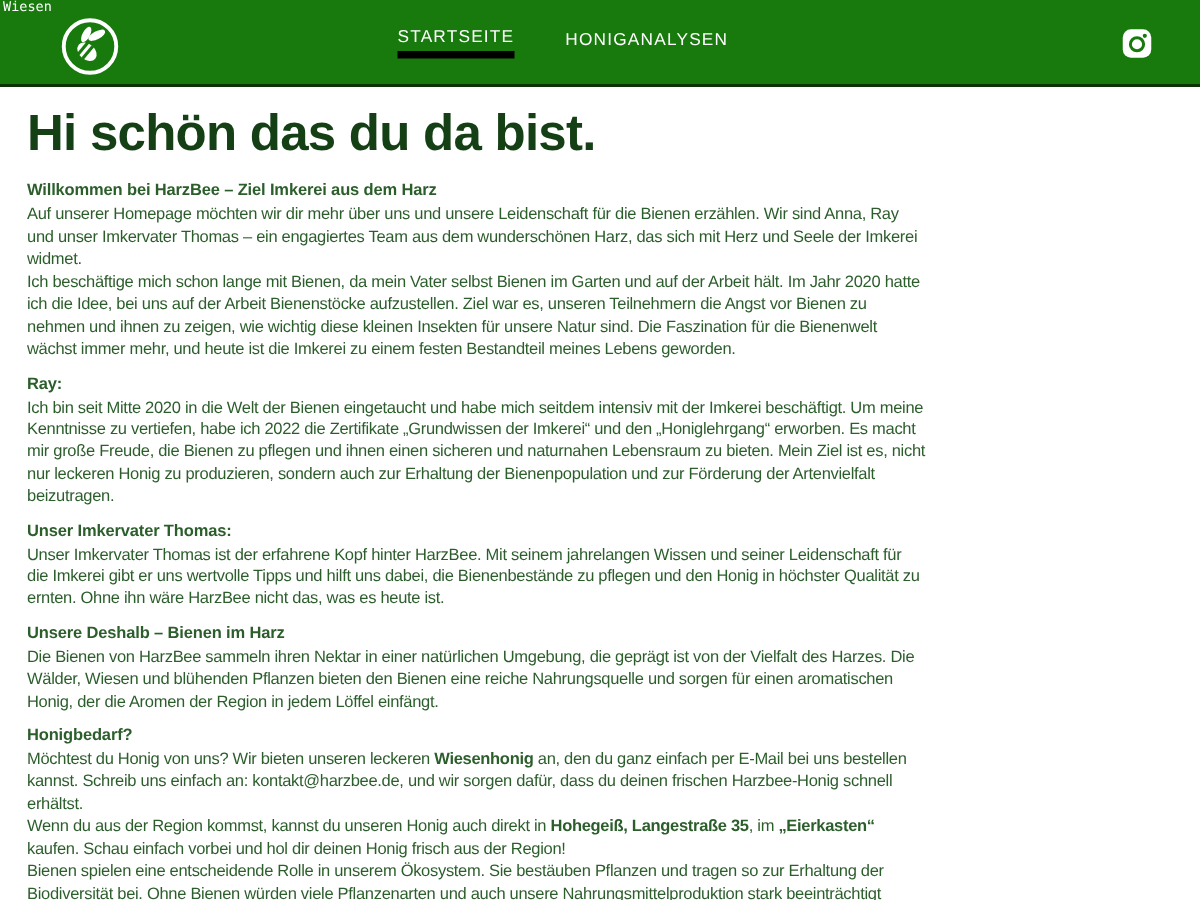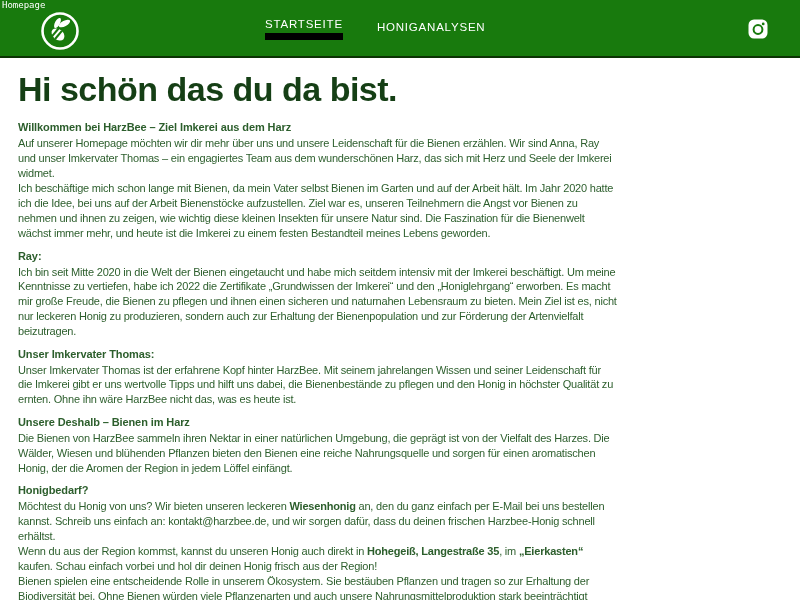--- a/index.html
+++ b/index.html
@@ -25,21 +25,21 @@
   }
   .nav-links {
     position:absolute; left:265px; top:0; height:58px;
     display:flex; align-items:center; gap:34px;
   }
   .nav-link {
     color:#ffffff; font-size:11.5px; font-weight:500;
     letter-spacing:0.8px; text-decoration:none; cursor:pointer;
     padding-bottom:3px; border-bottom:1px solid transparent;
   }
-  .nav-link.active { border-bottom:7px solid #000000; }
+  .nav-link.active { border-bottom:5px solid #000000; }
   .insta-btn {
     position:absolute; right:32px; top:19px;
     width:20px; height:20px; cursor:pointer;
   }
 
   
   .main { padding:6px 20px 0 18px; width:637px; }
   .page-title {
     font-size:34px; font-weight:700; letter-spacing:-0.5px;
     color:#153f15; margin:6px 0 12px 0;
@@ -51,21 +51,21 @@
   .section-paragraph {
     font-size:11px; color:#2c5e2c; line-height:14.8px;
     letter-spacing:-0.2px; margin:0 0 1px 0; max-width:764px;
   }
   .section-paragraph .b { font-weight:700; }
 </style>
 </head>
 <body>
 
 <header class="navbar">
-  <a class="contact-link">Homepage</a>
+  <a class="contact-link">Wiesen</a>
 
   <span class="logo">
     <svg width="40" height="40" viewBox="0 0 40 40">
       <circle cx="20" cy="20" r="17.5" fill="none" stroke="#ffffff" stroke-width="2.6"></circle>
       <ellipse cx="24.5" cy="12.5" rx="6.2" ry="2.7" fill="#ffffff" transform="rotate(-28 24.5 12.5)"></ellipse>
       <ellipse cx="17.5" cy="12" rx="5.6" ry="2.5" fill="#ffffff" transform="rotate(-62 17.5 12)"></ellipse>
       <g transform="rotate(40 18 23.5)">
         <ellipse cx="18" cy="23.5" rx="7.2" ry="5.2" fill="#ffffff"></ellipse>
         <rect x="13.5" y="18.2" width="2.1" height="10.6" fill="#187a0d"></rect>
         <rect x="17.6" y="18.2" width="2.1" height="10.6" fill="#187a0d"></rect>

